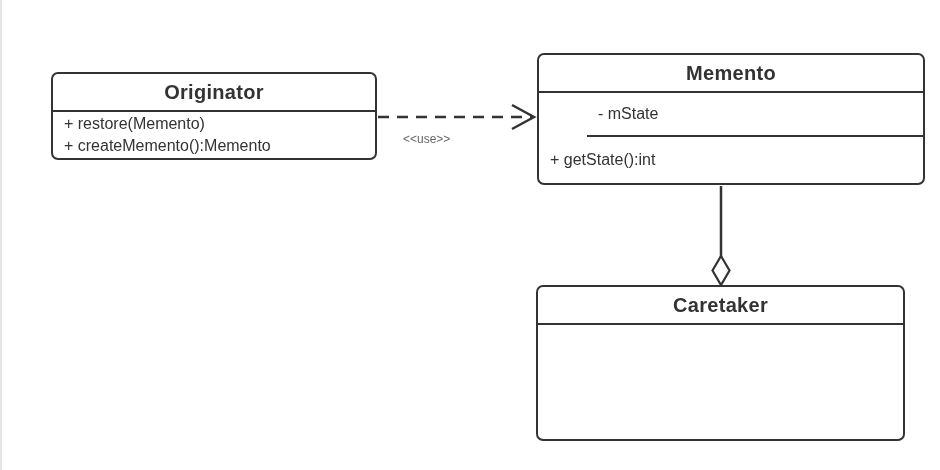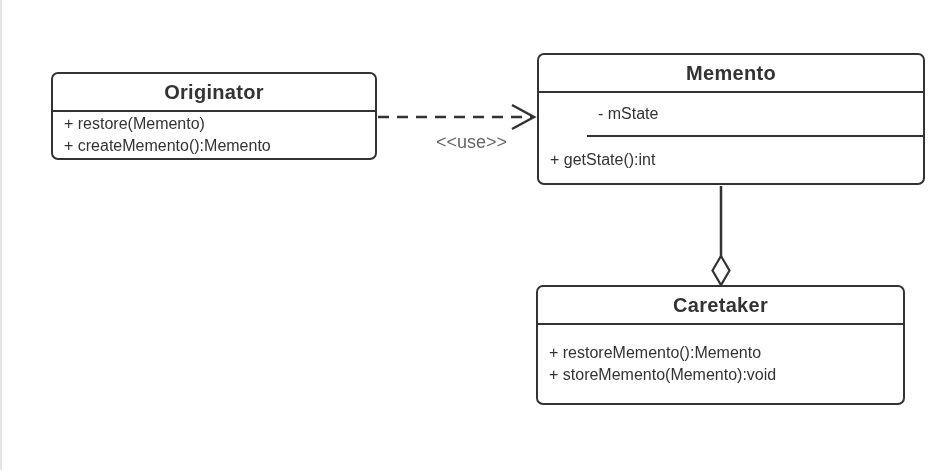--- a/index.html
+++ b/index.html
@@ -76,22 +76,22 @@
   .member {
     font-size: 16px;
     line-height: 22px;
     white-space: nowrap;
   }
   .use-label {
     position: absolute;
     left: 403px;
     top: 132px;
     width: 104px;
-    text-align: right;
-    font-size: 18px;
+    text-align: left;
+    font-size: 12px;
     color: var(--label-text);
     white-space: nowrap;
   }
 </style>
 </head>
 <body>
 
 <div class="canvas">
 
   <div class="edge-line"></div>
@@ -120,21 +120,17 @@
   <div class="uml-class" style="left:537px; top:53px; width:388px; height:132px;">
     <div class="uml-title">Memento</div>
     <div class="uml-compartment attrs">
       <div class="member">- mState</div>
     </div>
     <div class="uml-compartment methods">
       <div class="member">+ getState():int</div>
     </div>
   </div>
 
-  <div class="uml-class" style="left:536px; top:285px; width:369px; height:120px;">
+  <div class="uml-class" style="left:536px; top:285px; width:369px; height:156px;">
     <div class="uml-title">Caretaker</div>
-    <div class="uml-compartment methods">
-      <div class="member">+ restoreMemento():Memento</div>
-      <div class="member">+ storeMemento(Memento):void</div>
-    </div>
   </div>
 
 </div>
 
 </body></html>

